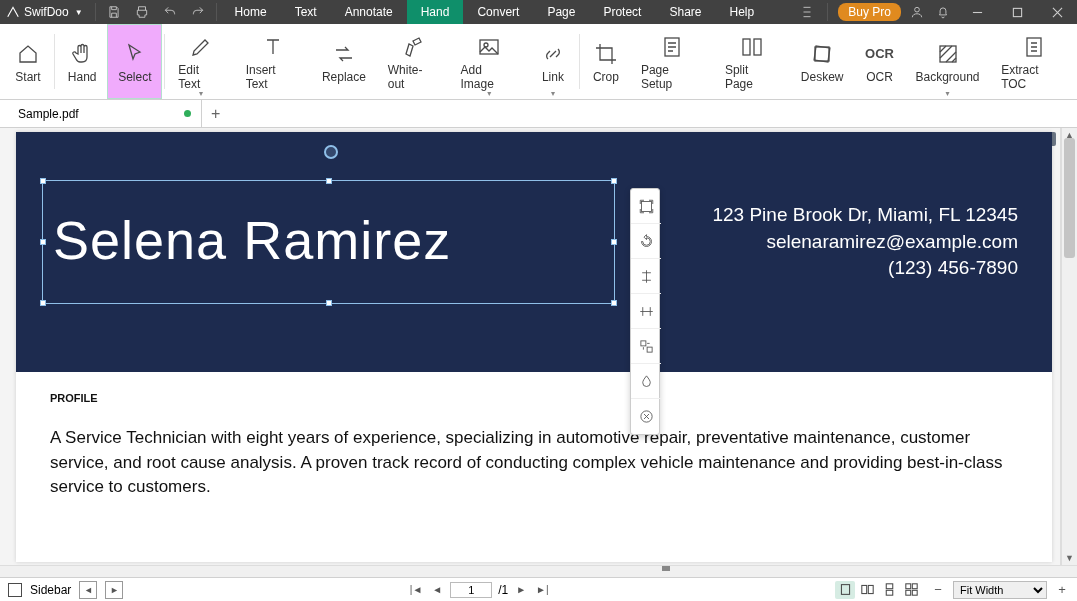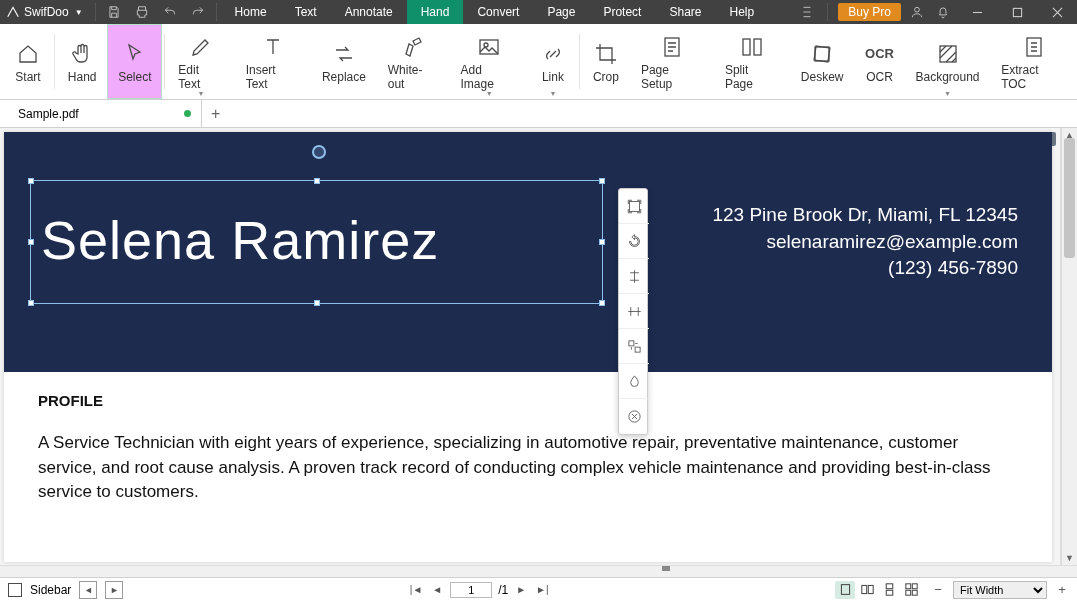--- a/index.html
+++ b/index.html
@@ -12,21 +12,21 @@
   .caret-down { font-size: 8px; margin-left: 2px; }
   .menubar-sep { width: 1px; height: 18px; background: #555; margin: 0 4px; }
   .menubar-icon { width: 28px; height: 24px; display: flex; align-items: center; justify-content: center; cursor: pointer; }
   .menubar-icon svg { width: 14px; height: 14px; stroke: #ccc; fill: none; stroke-width: 1.5; }
   .menu-item { padding: 4px 14px; height: 24px; display: flex; align-items: center; cursor: pointer; }
   .menu-item.active { background: #0f8f6a; }
   .menu-spacer { flex: 1; }
   .menubar-trailing { display: flex; align-items: center; gap: 6px; padding-right: 4px; }
   .menubar-trailing .box { width: 20px; height: 24px; display: flex; align-items: center; justify-content: center; cursor: pointer; }
   .menubar-trailing svg { width: 14px; height: 14px; stroke: #ccc; fill: none; stroke-width: 1.5; }
-  .buy-pro { background: #e08a1f; color: #fff; padding: 2px 10px; border-radius: 2px; font-size: 12px; cursor: pointer; height: 18px; display: flex; align-items: center; }
+  .buy-pro { background: #e08a1f; color: #fff; padding: 2px 10px; border-radius: 8px; font-size: 12px; cursor: pointer; height: 18px; display: flex; align-items: center; }
   .win-controls { display: flex; }
   .win-btn { width: 40px; height: 24px; display: flex; align-items: center; justify-content: center; cursor: pointer; }
   .win-btn svg { width: 11px; height: 11px; stroke: #ccc; fill: none; stroke-width: 1.2; }
 
   
   .ribbon { height: 76px; border-bottom: 1px solid #d0d0d0; display: flex; align-items: stretch; background: #fff; padding-left: 4px; overflow: hidden; }
   .ribbon-item { display: flex; flex-direction: column; align-items: center; justify-content: center; padding: 6px 10px 4px; cursor: pointer; gap: 4px; font-size: 12px; color: #333; min-width: 48px; border: 1px solid transparent; position:relative; }
   .ribbon-item.selected { background: #f0abfc; border: 1px solid #b3e0ce; }
   .ribbon-item svg { width: 24px; height: 24px; stroke: #4a4a4a; fill: none; stroke-width: 1.3; }
   .ribbon-sep { width: 1px; background: #e3e3e3; margin: 10px 2px; }
@@ -34,29 +34,29 @@
 
   
   .tabbar { height: 28px; border-bottom: 1px solid #d0d0d0; display: flex; align-items: center; padding: 0 8px; font-size: 12px; }
   .doctab { height: 28px; display: flex; align-items: center; padding: 0 10px; border-right: 1px solid #d0d0d0; gap: 105px; position: relative; }
   .doctab .dot { width: 7px; height: 7px; border-radius: 50%; background: #2fae5a; }
   .newtab { width: 28px; height: 28px; display: flex; align-items: center; justify-content: center; font-size: 16px; color: #666; cursor: pointer; }
 
   
   .workspace { position: relative; height: 437px; background: #f4f4f4; display:flex; }
   .canvas-scroll { flex:1; position:relative; overflow:hidden; border-right:1px solid #ddd; }
-  .canvas { background: #fff; position: relative; margin: 4px 8px 0 4px; height: 430px; box-shadow: 0 0 4px rgba(0,0,0,.15); overflow:hidden;}
+  .canvas { background: #fff; position: relative; margin: 4px 8px 0 16px; height: 430px; box-shadow: 0 0 4px rgba(0,0,0,.15); overflow:hidden;}
   .page-header { background: #1d2b4f; color: #fff; height: 240px; position: relative; padding: 20px 40px; }
   .selected-text-frame { position: absolute; left: 26px; top: 48px; width: 573px; height: 124px; border: 1px solid #8fbfe8; }
   .selected-text-frame .handle { position:absolute; width:6px; height:6px; background:#fff; border:1px solid #8fbfe8; }
   .rotate-handle { position:absolute; width:14px; height:14px; border:2px solid #8fbfe8; border-radius:50%; background:rgba(143,191,232,.2);}
   .name-text { font-size: 54px; font-weight: 400; letter-spacing: 1px; padding: 28px 10px; }
   .contact { position: absolute; right: 34px; top: 70px; text-align: right; font-size: 19px; line-height: 1.4; }
   .page-body { padding: 20px 34px; }
-  .profile-heading { font-weight: 700; font-size: 15px; margin-bottom: 22px; color:#111;}
+  .profile-heading { font-weight: 700; font-size: 11px; margin-bottom: 22px; color:#111;}
   .profile-text { font-size: 17px; line-height: 1.45; color:#111;}
   .float-toolbar { position: absolute; left: 614px; top: 56px; width: 30px; background: #fff; border: 1px solid #ccc; border-radius: 3px; box-shadow: 0 2px 6px rgba(0,0,0,.2); }
   .float-toolbar .tb { width: 30px; height: 35px; display:flex; align-items:center; justify-content:center; border-bottom:1px solid #eee; cursor:pointer;}
   .float-toolbar .tb:last-child{border-bottom:none;}
   .float-toolbar svg { width:15px; height:15px; stroke:#555; fill:none; stroke-width:1.4;}
   .page-badge { position:absolute; top:4px; right:4px; background:#6b7685; color:#fff; font-size:11px; padding:1px 8px; border-radius:2px;}
   .scroll-v { width:16px; background:#f0f0f0; border-left:1px solid #ddd; position:relative;}
   .scroll-v .thumb{ position:absolute; left:2px; right:2px; top:10px; height:120px; background:#c4c4c4; border-radius:3px;}
   .scroll-v .arrow{position:absolute; left:0; right:0; height:14px; display:flex; align-items:center; justify-content:center; color:#666; font-size:9px; cursor:pointer;}
   .scroll-h-area{height:12px; background:#f0f0f0; border-top:1px solid #ddd; position:relative;}

